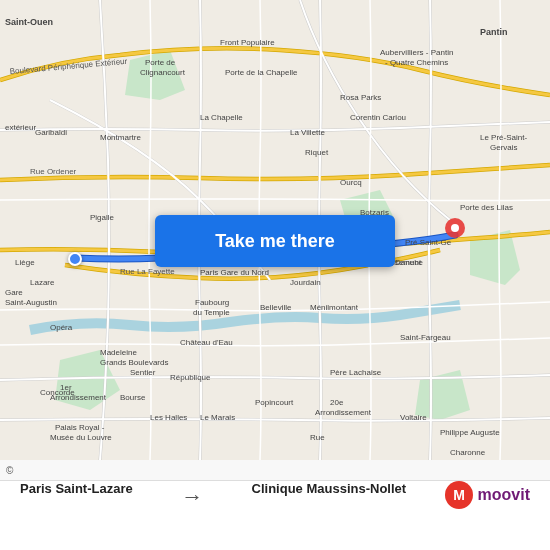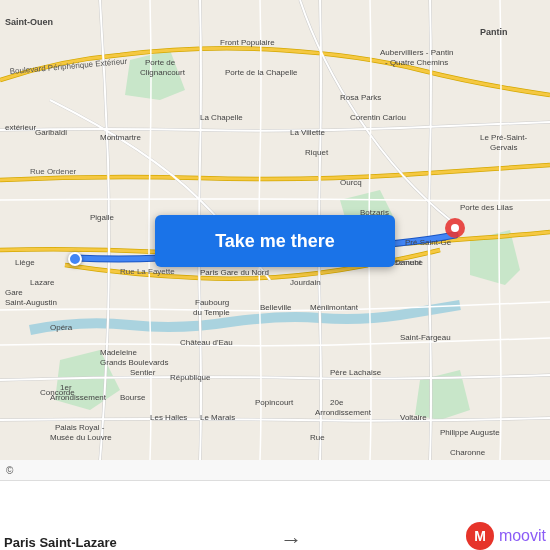--- a/index.html
+++ b/index.html
@@ -71,23 +71,23 @@
       color: #555;
       gap: 4px;
     }
 
     
     #bottom-bar {
       width: 550px;
       height: 70px;
       background: #fff;
       display: flex;
-      align-items: flex-end;
+      align-items: flex-start;
       justify-content: space-between;
-      padding: 0 4px;
+      padding: 0 20px;
       border-top: 1px solid #ddd;
     }
 
     .route-point {
       display: flex;
       flex-direction: column;
       align-items: center;
     }
 
     .route-label {
@@ -104,22 +104,22 @@
 
     
     #moovit-area {
       display: flex;
       align-items: center;
       gap: 5px;
     }
 
     .moovit-logo-text {
       font-size: 16px;
-      font-weight: normal;
-      color: #8b5cf6;
+      font-weight: bold;
+      color: #701a75;
     }
 
     
     .road-major { stroke: #f5c842; stroke-width: 3; fill: none; }
     .road-minor { stroke: #fff; stroke-width: 2; fill: none; }
     .road-outline-major { stroke: #d4a800; stroke-width: 4.5; fill: none; }
     .road-outline-minor { stroke: #ccc; stroke-width: 3; fill: none; }
     .route-line { stroke: #4285f4; stroke-width: 5; fill: none; stroke-linecap: round; stroke-linejoin: round; }
     .route-line-outline { stroke: #1a56c4; stroke-width: 7; fill: none; stroke-linecap: round; stroke-linejoin: round; }
     .park-area { fill: #c8e6c9; }
@@ -267,20 +267,23 @@
 
 <div id="attribution">
   <span style="font-size:10px;">©</span>
 </div>
 
 <div id="bottom-bar">
   <div class="route-point">
     <span class="route-label">Paris Saint-Lazare</span>
   </div>
   <span class="route-arrow">→</span>
+  <div class="route-point">
+    <span class="route-label">Clinique Maussins-Nollet</span>
+  </div>
   <div id="moovit-area">
     <svg width="28" height="28" viewBox="0 0 28 28">
       <circle cx="14" cy="14" r="14" fill="#e6342a"></circle>
       <text x="14" y="19" text-anchor="middle" fill="white" font-size="14" font-weight="bold">M</text>
     </svg>
     <span class="moovit-logo-text">moovit</span>
   </div>
 </div>
 
 </body></html>

